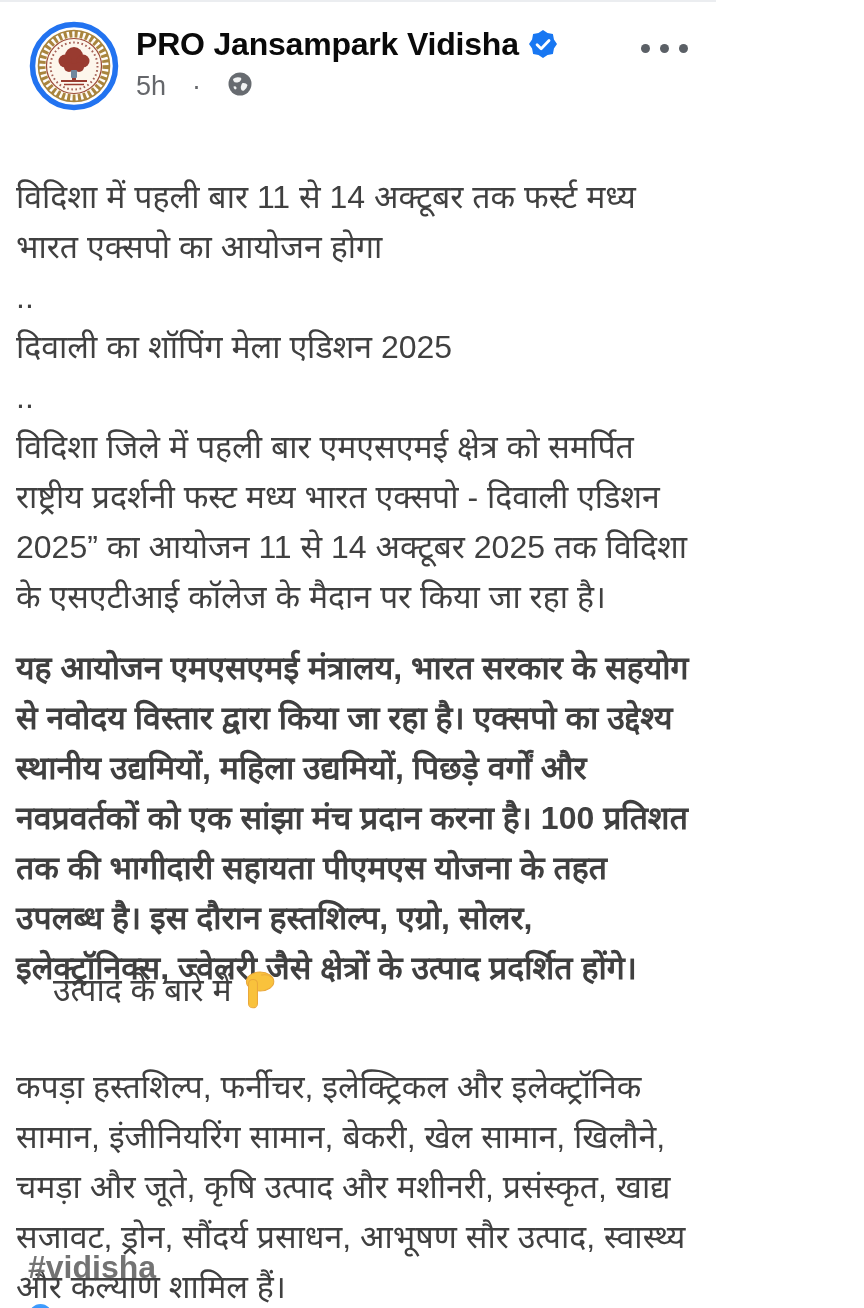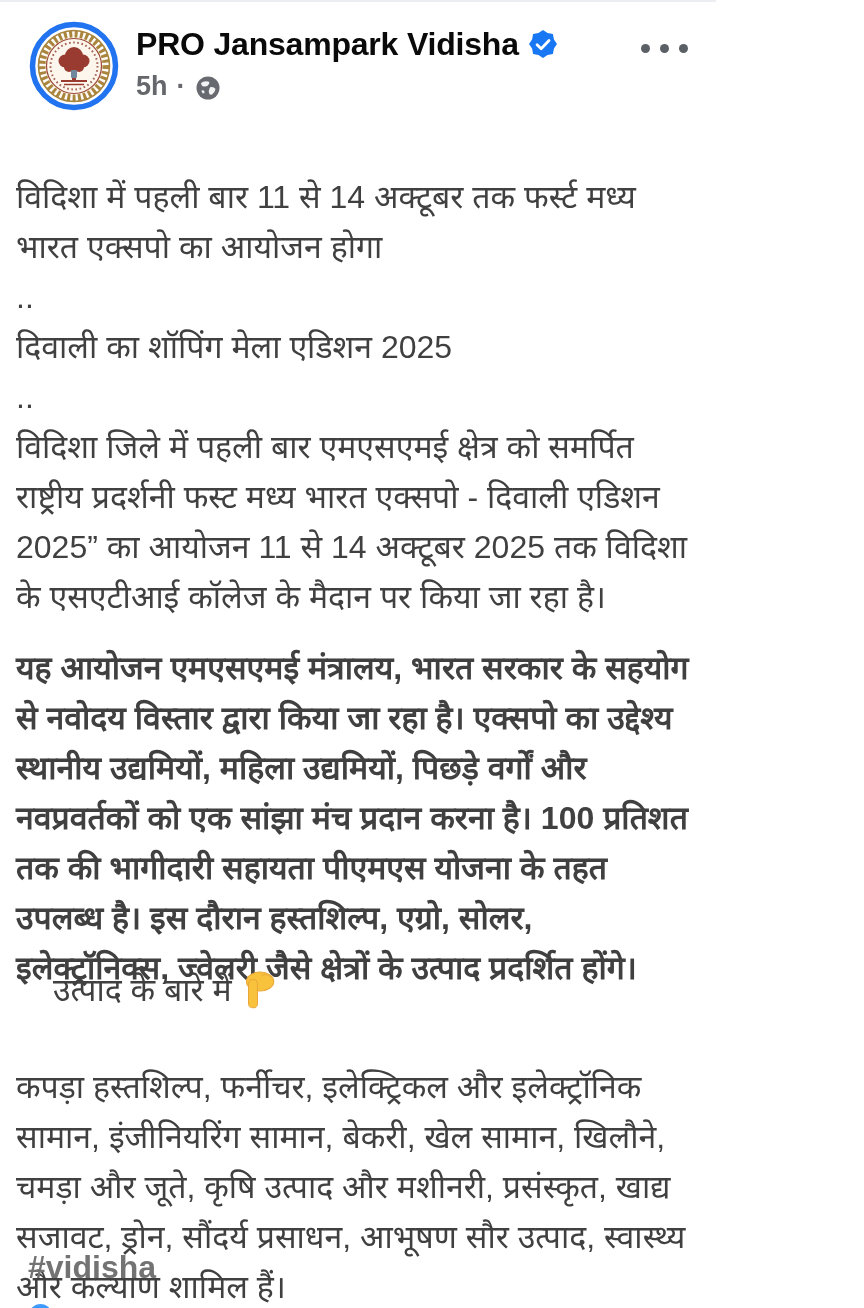--- a/index.html
+++ b/index.html
@@ -16,22 +16,22 @@
   .header{display:flex;align-items:flex-start;padding:18px 20px 0 28px;}
   .avatar{width:92px;height:92px;flex:0 0 92px;cursor:pointer;}
   .header-info{margin-left:16px;padding-top:6px;min-width:0;}
   .name-row{display:flex;align-items:center;gap:10px;}
   .page-name{
     font-size:32px;font-weight:700;color:#0a0a0a;line-height:36px;
     letter-spacing:-0.2px;cursor:pointer;
   }
   .verified{display:inline-flex;align-items:center;}
   .meta-row{
-    display:flex;align-items:flex-end;gap:9px;margin-top:9px;
-    font-size:27px;color:#65676b;line-height:30px;font-weight:bold;
+    display:flex;align-items:flex-start;gap:26px;margin-top:9px;
+    font-size:27px;color:#65676b;line-height:30px;
   }
   .dot-sep{color:#65676b;}
   .globe{display:inline-flex;align-items:center;opacity:.95;}
   .menu{
     margin-left:auto;margin-top:16px;background:none;border:none;
     display:flex;gap:10px;align-items:center;cursor:pointer;padding:8px;
   }
   .menu .dot{width:9px;height:9px;border-radius:50%;background:#5b6066;}
   
   .para{

